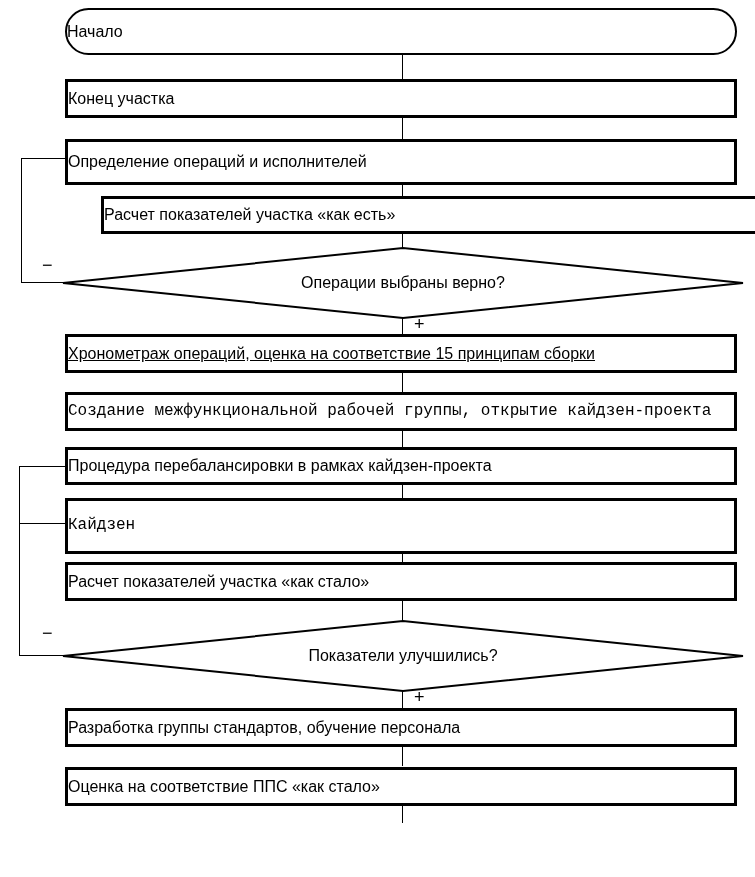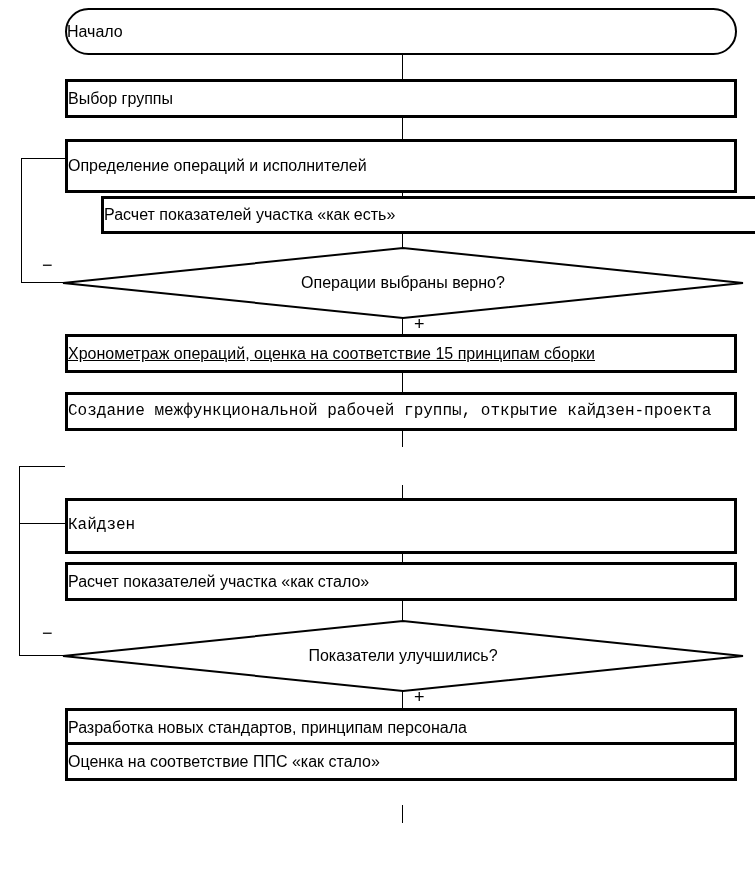--- a/index.html
+++ b/index.html
@@ -96,24 +96,24 @@
   <div class="line h" style="left:19px; top:655px; width:45px;"></div>
   <div class="line v" style="left:19px; top:466px; height:190px;"></div>
   <div class="line h" style="left:19px; top:466px; width:46px;"></div>
   <div class="line h" style="left:19px; top:523px; width:46px;"></div>
 
   <div class="node terminator" style="top:8px; height:47px;">
     <span>Начало</span>
   </div>
 
   <div class="node process" style="top:79px; height:39px;">
-    <span>Выбор группы</span>
+    <span>Конец участка</span>
   </div>
 
-  <div class="node process" style="top:139px; height:54px;">
+  <div class="node process" style="top:139px; height:46px;">
     <span>Определение операций и исполнителей</span>
   </div>
 
   <div class="node process" style="top:196px; height:38px;margin-left:36px;">
     <span>Расчет показателей участка «как есть»</span>
   </div>
 
   <svg class="diamond-svg" style="top:245px;" viewBox="0 0 686 76">
     <polygon points="3,38 343,3 683,38 343,73" fill="#ffffff" stroke="#000000" stroke-width="2"></polygon>
   </svg>
@@ -122,41 +122,44 @@
   </div>
 
   <div class="node process" style="top:334px; height:39px;text-decoration:underline;">
     <span>Хронометраж операций, оценка на соответствие 15 принципам сборки</span>
   </div>
 
   <div class="node process" style="top:392px; height:39px;font-family:Liberation Mono, monospace;">
     <span>Создание межфункциональной рабочей группы, открытие кайдзен-проекта</span>
   </div>
 
+  <div class="node process" style="top:447px; height:38px;">
+    <span>Процедура перебалансировки в рамках кайдзен-проекта</span>
+  </div>
 
   <div class="node process" style="top:498px; height:56px;font-family:Liberation Mono, monospace;">
     <span>Кайдзен</span>
   </div>
 
   <div class="node process" style="top:562px; height:39px;">
     <span>Расчет показателей участка «как стало»</span>
   </div>
 
   <svg class="diamond-svg" style="top:618px;" viewBox="0 0 686 76">
     <polygon points="3,38 343,3 683,38 343,73" fill="#ffffff" stroke="#000000" stroke-width="2"></polygon>
   </svg>
   <div class="diamond-label" style="top:618px;">
     <span>Показатели улучшились?</span>
   </div>
 
   <div class="node process" style="top:708px; height:39px;">
-    <span>Разработка новых стандартов, принципам персонала</span>
+    <span>Разработка группы стандартов, обучение персонала</span>
   </div>
 
-  <div class="node process" style="top:742px; height:39px;">
+  <div class="node process" style="top:767px; height:39px;">
     <span>Оценка на соответствие ППС «как стало»</span>
   </div>
 
 
   <div class="branch-label" style="left:42px; top:256px;">−</div>
   <div class="branch-label" style="left:414px; top:315px;">+</div>
   <div class="branch-label" style="left:42px; top:624px;">−</div>
   <div class="branch-label" style="left:414px; top:688px;">+</div>
 
 </div>

